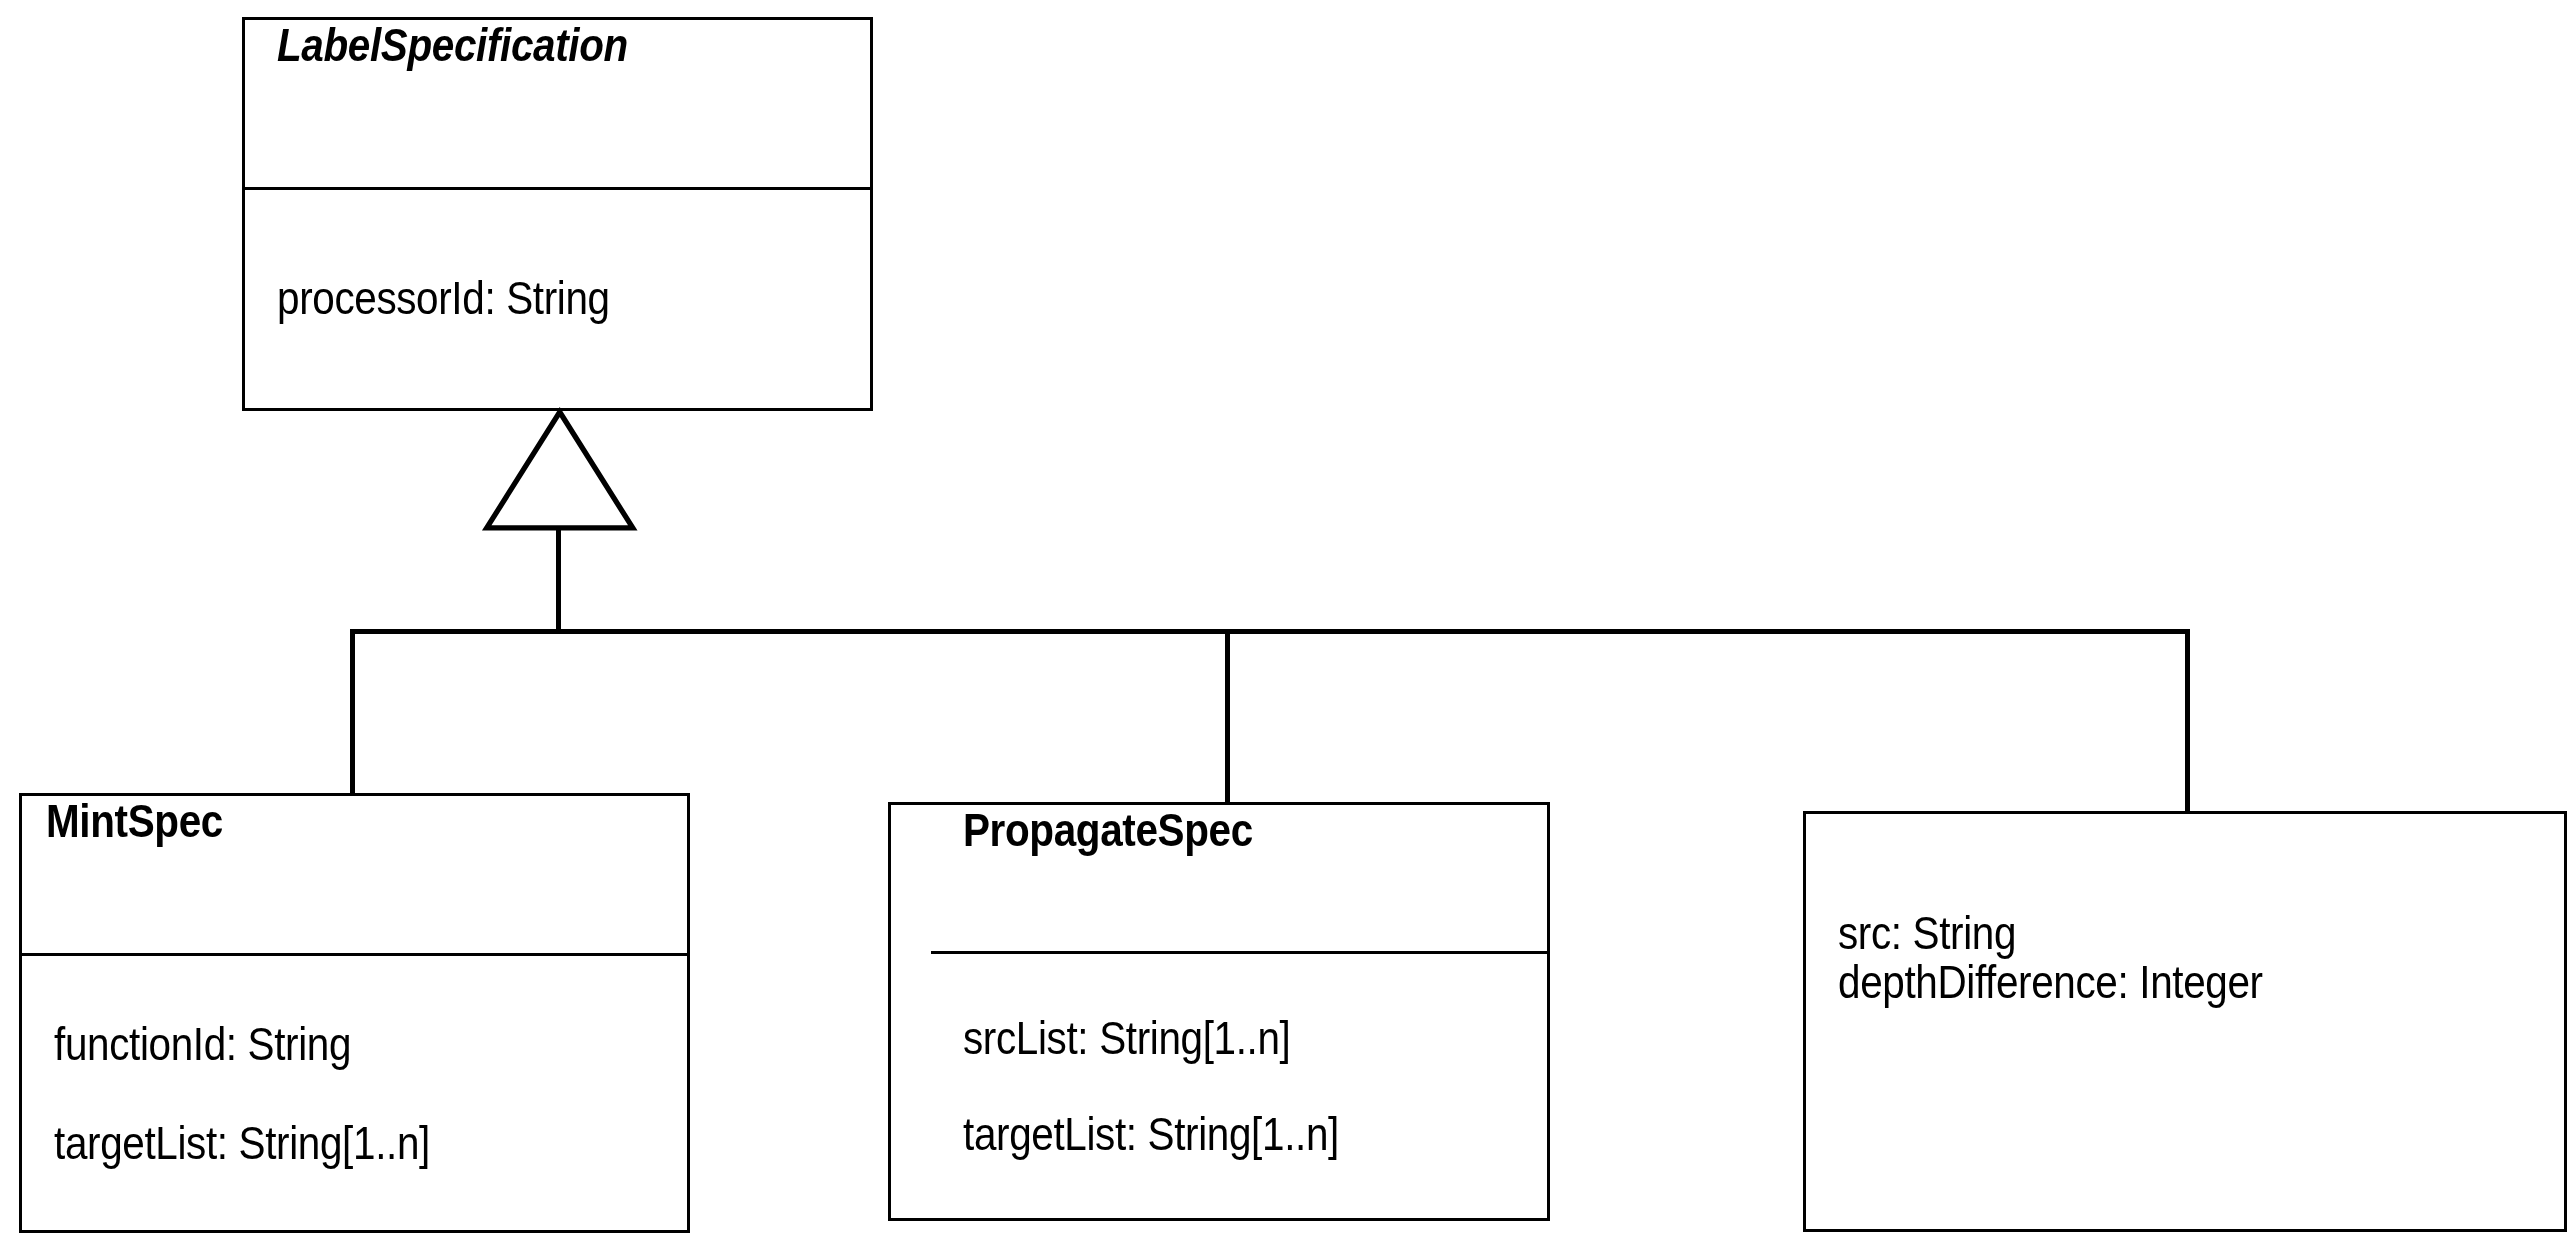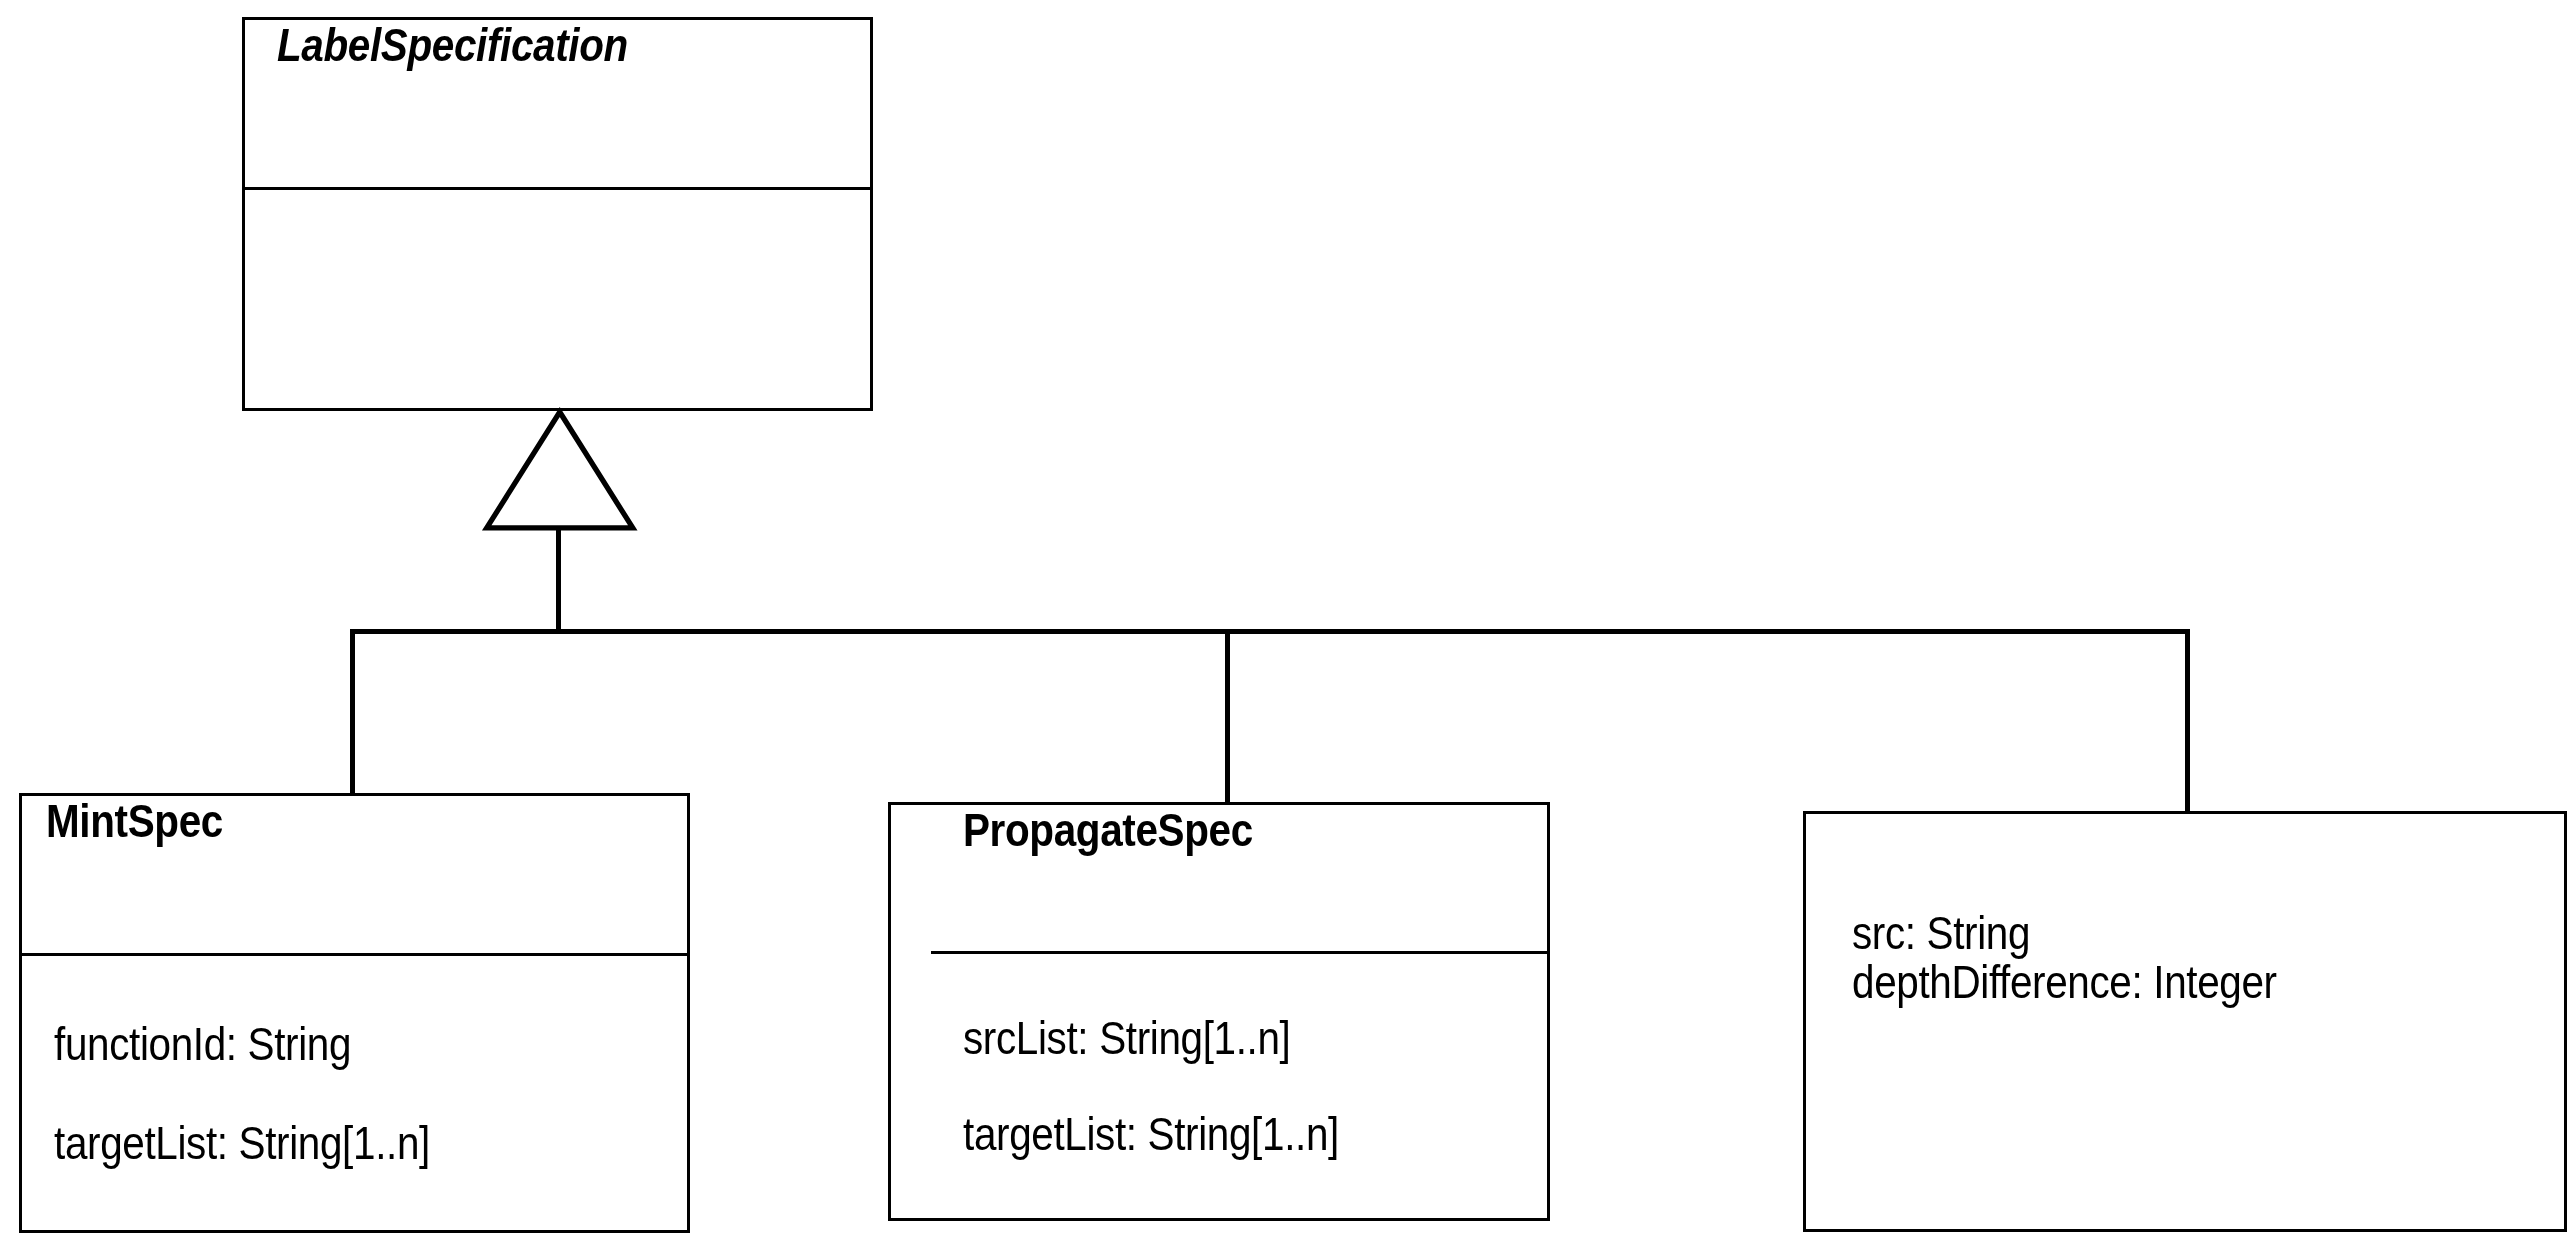--- a/index.html
+++ b/index.html
@@ -80,20 +80,23 @@
 </style>
 </head>
 <body>
 
 <div id="canvas">
 
   <div class="uml-class" style="left:242px; top:16.6px; width:631px; height:394px;">
     <div class="uml-name-compartment" style="height:170px;">
       <span class="uml-class-name abstract">LabelSpecification</span>
     </div>
+    <div class="uml-attr-compartment" style="height:216px;">
+      <span class="uml-attr">processorId: String</span>
+    </div>
   </div>
 
   <svg class="gen-triangle" style="left:482px; top:406px; width:160px; height:134px;" viewBox="0 0 212 178" xmlns="http://www.w3.org/2000/svg">
     <polygon points="103,8 200,162 6,162" fill="#ffffff" stroke="#000000" stroke-width="7" stroke-linejoin="miter"></polygon>
   </svg>
 
   <div class="edge-v" style="left:556px; top:527px; height:107px;"></div>
 
   <div class="edge-h" style="left:350px; top:629px; width:1839px;"></div>
 
@@ -117,20 +120,20 @@
     <div class="uml-name-compartment" style="height:151px;">
       <span class="uml-class-name">PropagateSpec</span>
     </div>
     <div class="uml-attr-compartment" style="height:269px; gap:47px;">
       <span class="uml-attr">srcList: String[1..n]</span>
       <span class="uml-attr">targetList: String[1..n]</span>
     </div>
   </div>
 
   <div class="uml-class" style="left:1803px; top:811px; width:764px; height:421px;">
-    <div class="uml-attr-compartment" style="height:286px; margin-left:14px;">
+    <div class="uml-attr-compartment" style="height:286px; ">
       <span class="uml-attr">src: String</span>
       <span class="uml-attr">depthDifference: Integer</span>
     </div>
   </div>
 
 </div>
 
 
 </body></html>

